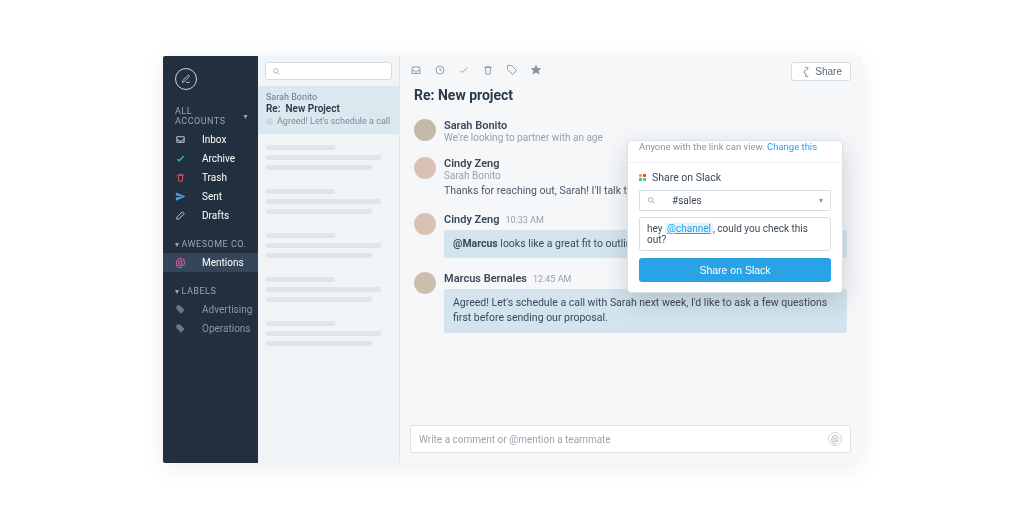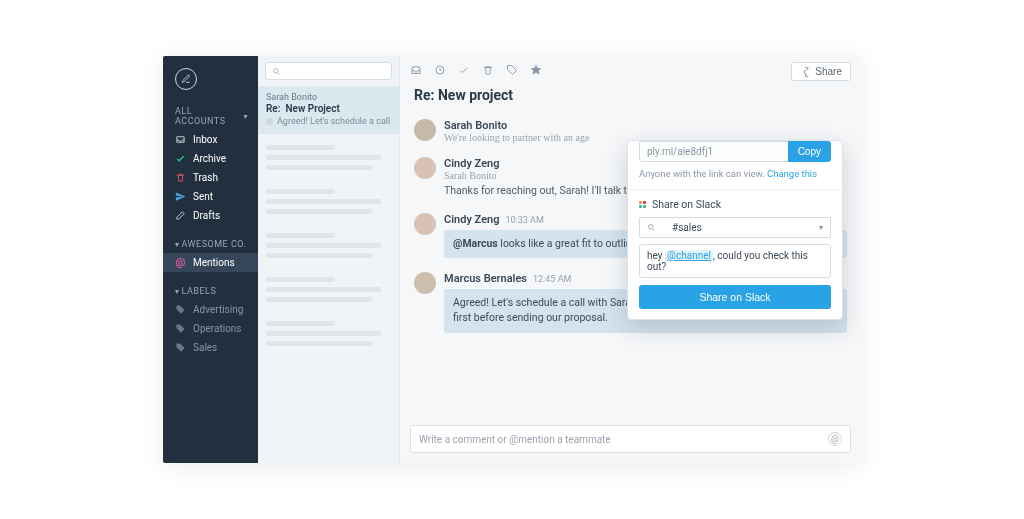--- a/index.html
+++ b/index.html
@@ -15,21 +15,21 @@
     box-shadow: 0 4px 24px rgba(0,0,0,.08);
     border-radius: 2px; overflow: hidden; position: relative;
   }
 
   
   .sidebar { width: 95px; background: #222f3e; color: #cdd5df; font-size: 10px; display: flex; flex-direction: column; }
   .logo { width: 22px; height: 22px; border: 1.5px solid #cdd5df; border-radius: 50%; margin: 12px 0 10px 12px; display: flex; align-items: center; justify-content: center; }
   .logo svg { width: 10px; height: 10px; stroke: #cdd5df; fill: none; stroke-width: 2; }
   .section-h { font-size: 9px; letter-spacing: .5px; color: #9aa5b1; padding: 6px 10px 4px 12px; display: flex; align-items: center; justify-content: space-between; }
   .section-h .chev { font-size: 8px; }
-  .nav-item { display: flex; align-items: center; gap: 7px; padding: 4px 10px 4px 12px; cursor: pointer; }
+  .nav-item { display: flex; align-items: center; gap: 16px; padding: 4px 10px 4px 12px; cursor: pointer; }
   .nav-item.sel { background: #36465a; }
   .nav-item .ico { width: 11px; height: 11px; display: inline-flex; align-items: center; justify-content: center; }
   .nav-item .lbl { color: #ffffff; font-size: 10px; }
   .nav-item.dim .lbl { color: #8b96a3; }
   .ico svg { width: 11px; height: 11px; }
   .spacer { height: 8px; }
 
   
   .list { width: 142px; background: #f1f4f6; border-right: 1px solid #e1e6ea; display: flex; flex-direction: column; }
   .search-wrap { padding: 6px 7px; }
@@ -54,21 +54,21 @@
   .share-btn svg { width: 10px; height: 10px; }
   .title { font-size: 14px; font-weight: 700; padding: 0 14px 6px; color: #2b3a47; }
   .thread { flex: 1; overflow: hidden; padding: 4px 14px 0; }
   .msg { display: flex; gap: 8px; padding: 6px 0 8px; }
   .avatar { width: 22px; height: 22px; border-radius: 50%; background: #d8dee4; flex: 0 0 auto; }
   .avatar.a1 { background: #c7b9a8; } .avatar.a2 { background: #d7c2b3; } .avatar.a3 { background: #cdbfae; }
   .msg-body { flex: 1; min-width: 0; }
   .msg-head { display: flex; align-items: baseline; gap: 6px; }
   .msg-from { font-size: 11px; font-weight: 600; color: #3c4a58; }
   .msg-time { font-size: 9px; color: #97a2ae; }
-  .msg-sub { font-size: 10px; color: #97a2ae; font-family: Liberation Serif, serif; }
+  .msg-sub { font-size: 10px; color: #97a2ae; }
   .msg-text { font-size: 10.5px; color: #4c5a68; margin-top: 3px; line-height: 1.4; }
   .note { background: #d3e4ee; border-radius: 3px; padding: 7px 9px; font-size: 10.5px; color: #3c4a58; line-height: 1.4; margin-top: 4px; }
   .note b { font-weight: 700; }
   .composer { margin: 6px 10px 10px; border: 1px solid #dbe1e6; background: #fff; border-radius: 3px; display: flex; align-items: center; padding: 6px 8px; font-size: 10px; color: #9aa5b1; }
   .composer .at { margin-left: auto; color: #9aa5b1; border: 1px solid #cfd6dd; border-radius: 50%; width: 14px; height: 14px; display: flex; align-items: center; justify-content: center; font-size: 9px; }
 
   
   .popover {
     position: absolute; top: 84px; right: 18px; width: 216px;
     background: #fff; border: 1px solid #dbe1e6; border-radius: 4px;
@@ -173,28 +173,20 @@
       <span class="lbl">Advertising</span>
     </div>
     <div class="nav-item dim">
       <span class="ico">
           <svg viewBox="0 0 24 24" fill="#6b7785">
             <path d="M3 3h8l10 10-8 8L3 11z"></path>
           </svg>
         </span>
       <span class="lbl">Operations</span>
     </div>
-    <div class="nav-item dim">
-      <span class="ico">
-          <svg viewBox="0 0 24 24" fill="#6b7785">
-            <path d="M3 3h8l10 10-8 8L3 11z"></path>
-          </svg>
-        </span>
-      <span class="lbl">Sales</span>
-    </div>
   </nav>
 
   <div class="list">
     <div class="search-wrap">
       <div class="search">
         <svg viewBox="0 0 24 24">
             <circle cx="10" cy="10" r="6"></circle>
             <path d="M20 20l-5-5"></path>
           </svg>
         <span></span>
@@ -314,24 +306,20 @@
       </div>
     </div>
 
     <div class="composer">
       <span>Write a comment or @mention a teammate</span>
       <span class="at">@</span>
     </div>
   </div>
 
   <div class="popover">
-    <div class="pop-row">
-      <div class="pop-url">ply.ml/aie8dfj1</div>
-      <button class="copy-btn">Copy</button>
-    </div>
     <div class="pop-note">
       <span>Anyone with the link can view. </span><a>Change this</a>
     </div>
     <div class="pop-sect">
       <div class="pop-sect-h">
         <span class="slack-logo" style="display:inline-grid;grid-template-columns:3px 3px;grid-gap:1px;">
           <span style="background:#e8a23a"></span>
             <span style="background:#d83c5b"></span>
           <span style="background:#3cb6a9"></span>
             <span style="background:#5bb381"></span>

